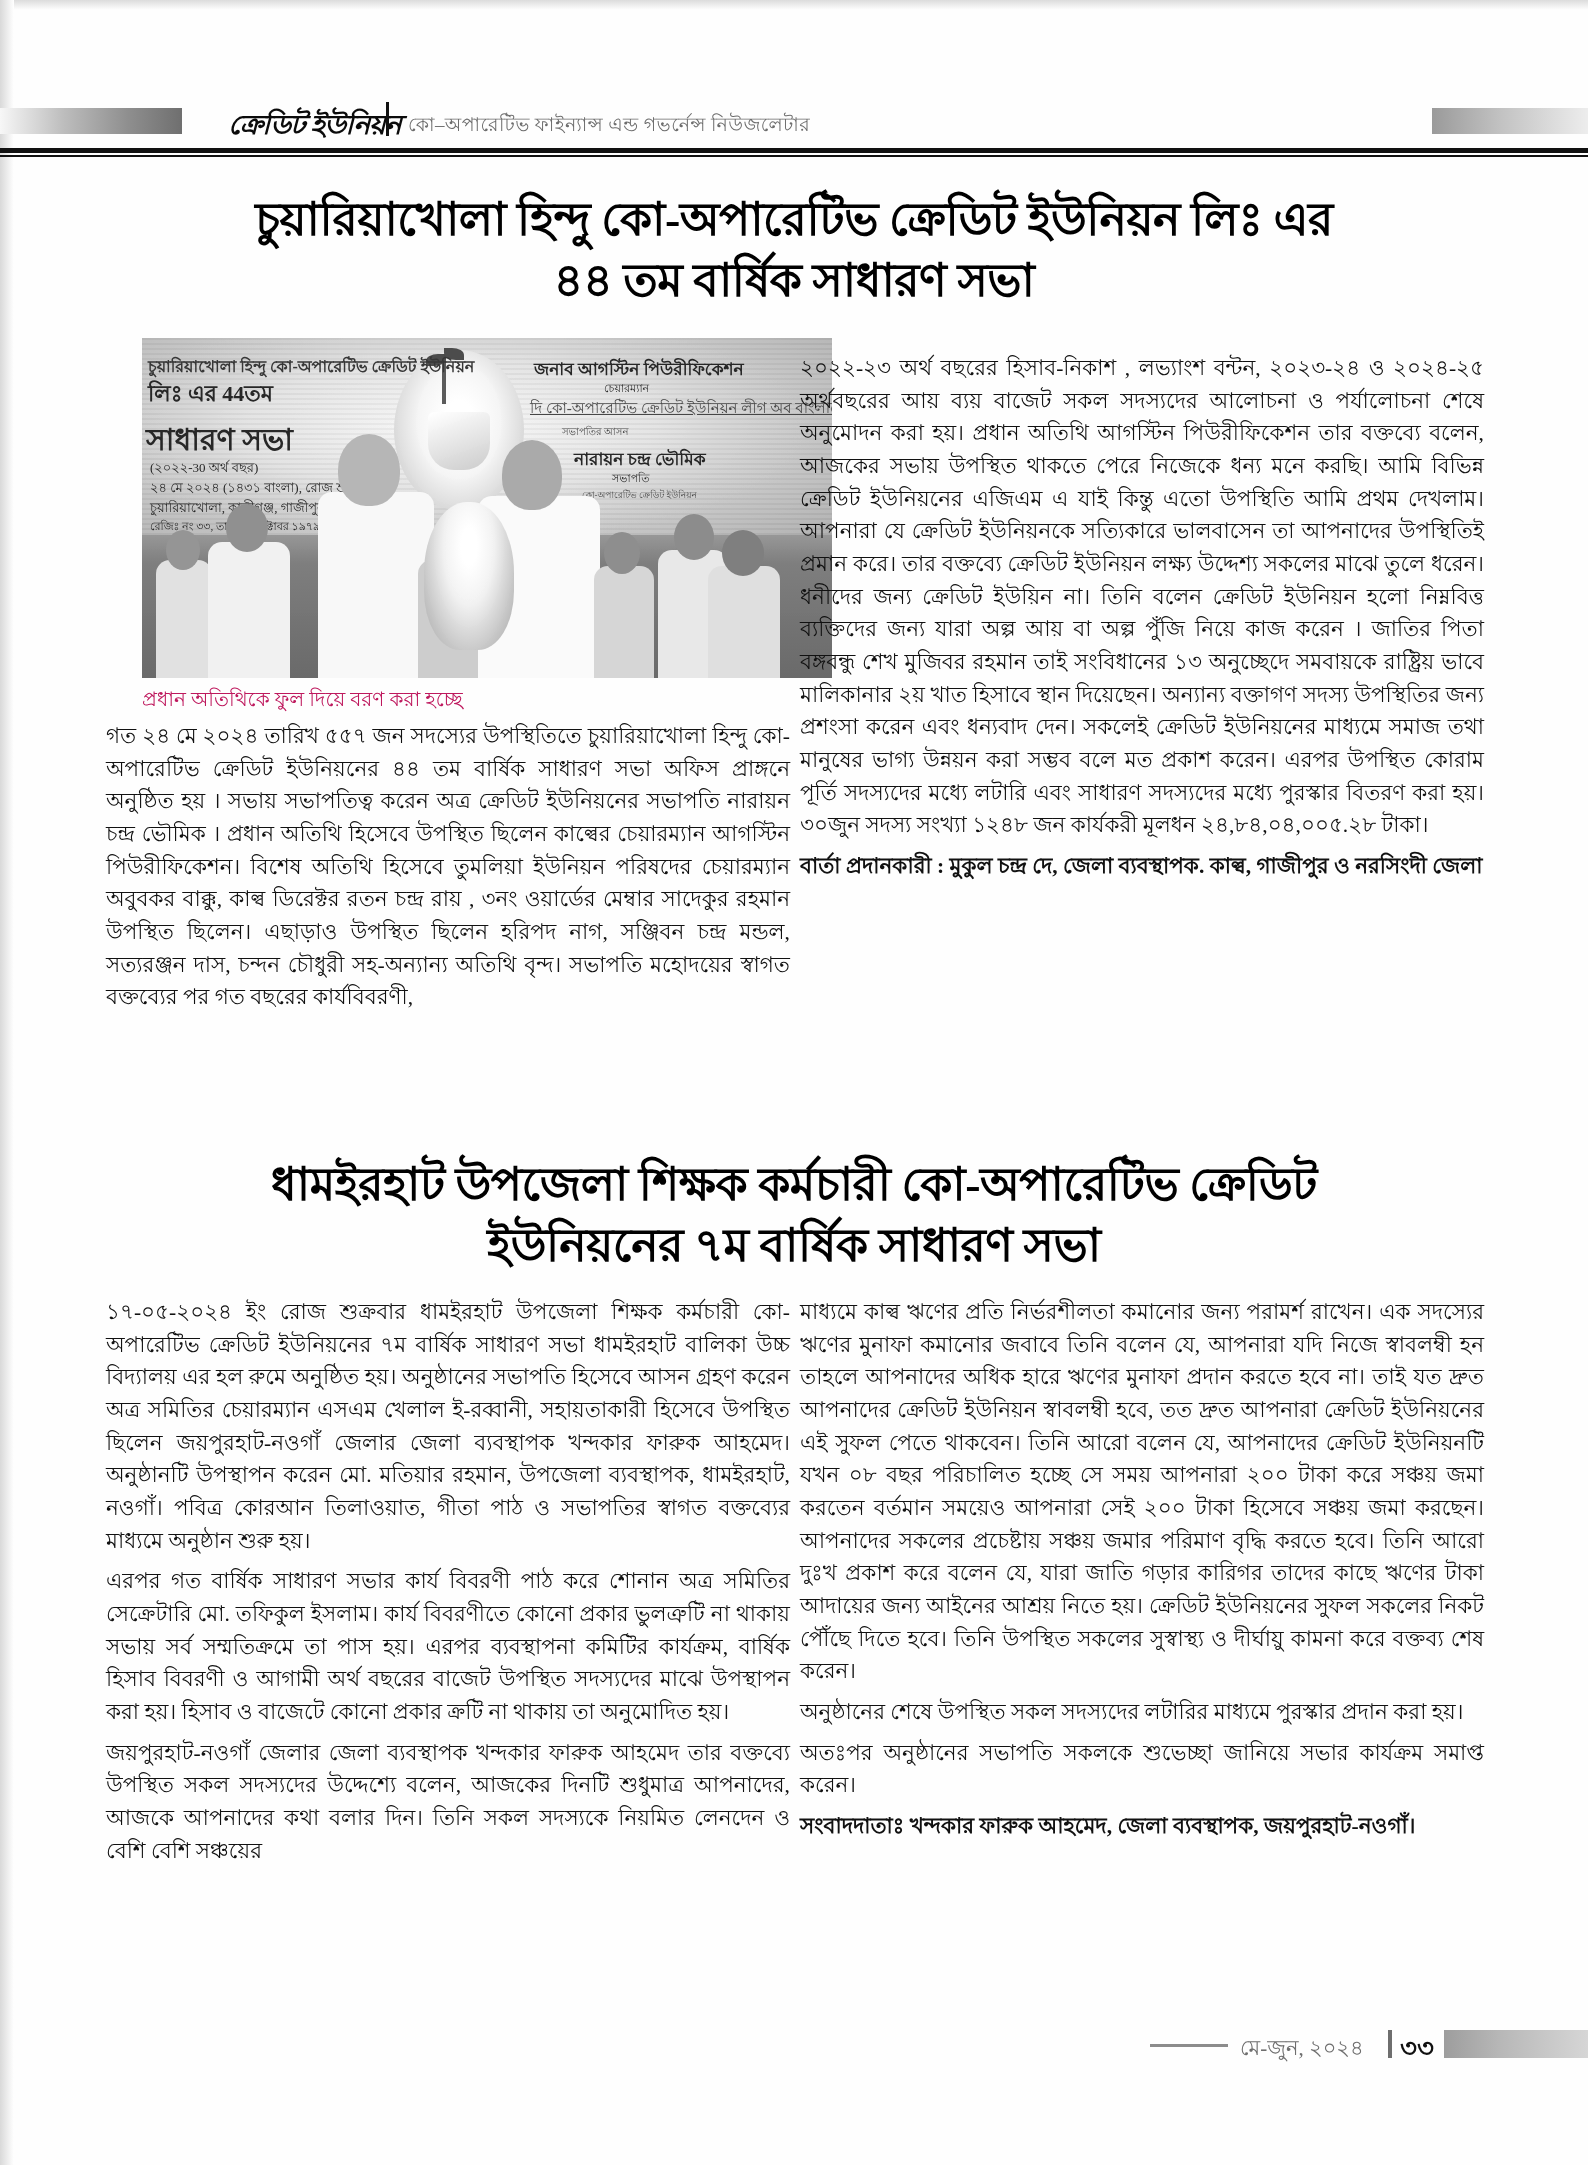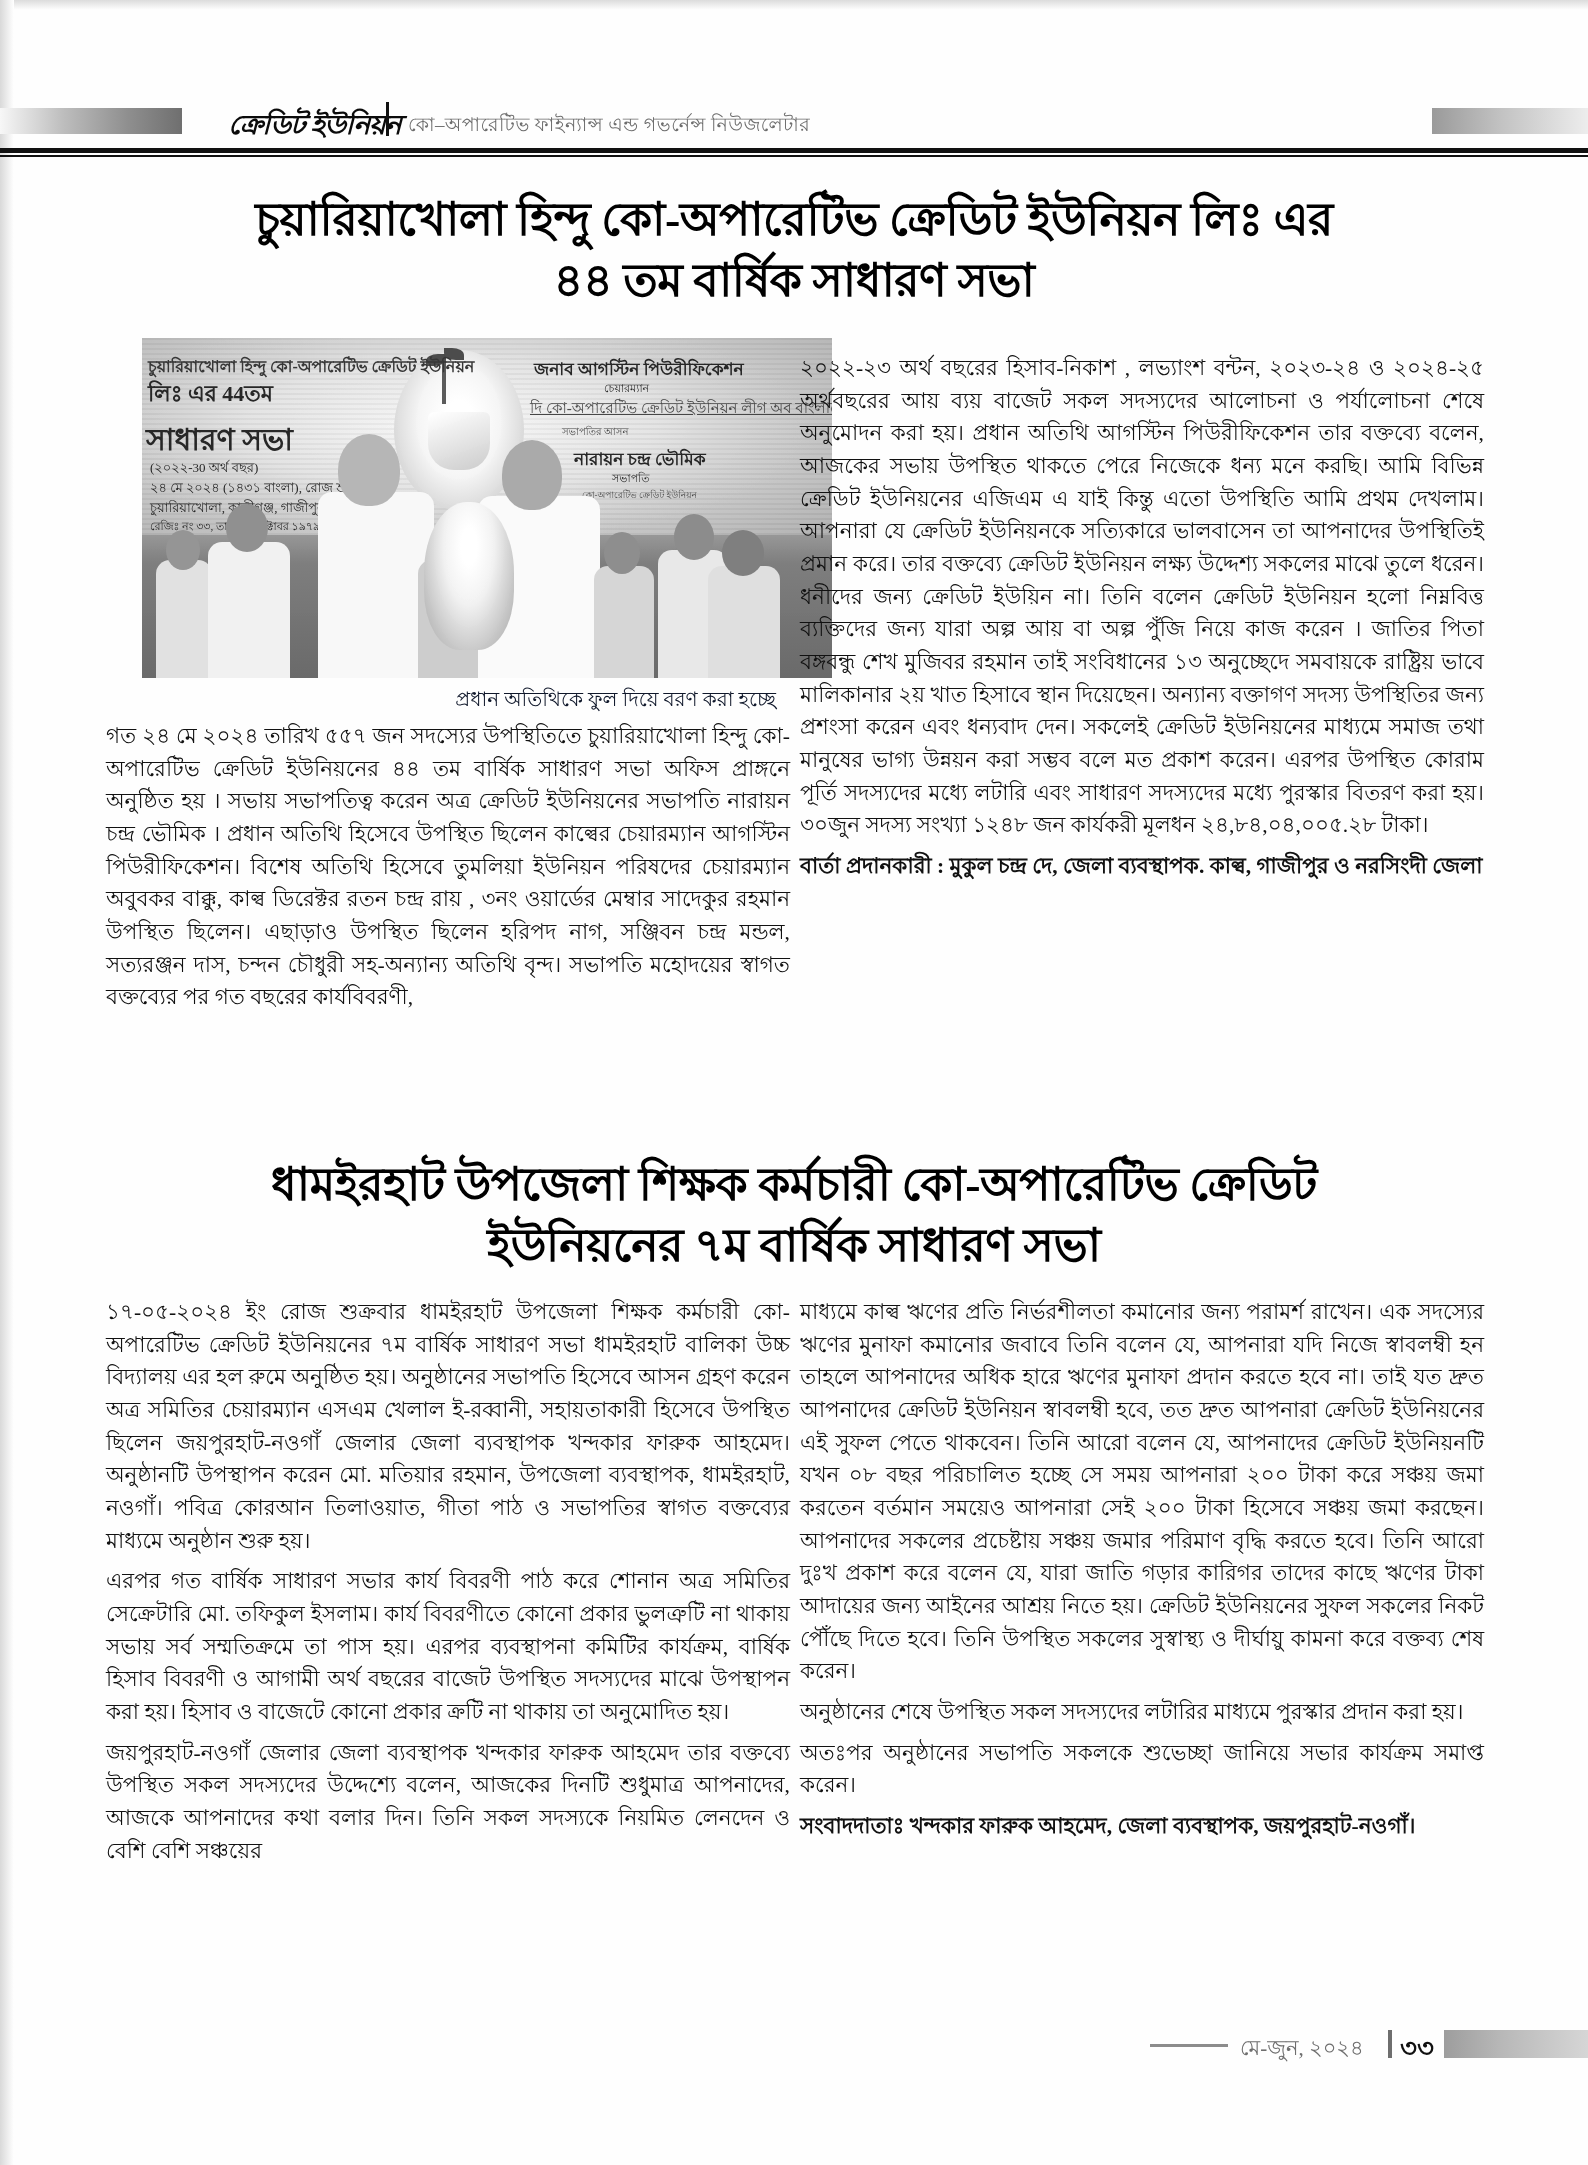--- a/index.html
+++ b/index.html
@@ -169,23 +169,23 @@
   .h-e { left:532px; bottom:118px; width:40px; height:46px; background:#8b8b8b;}
   .p-f { left:566px; bottom:0; width:72px;  height:112px; background:#dadada;}
   .h-f { left:580px; bottom:102px; width:42px; height:46px; background:#7f7f7f;}
   .bouquet {
     position:absolute; left:282px; bottom:28px; width:90px; height:148px;
     background:radial-gradient(ellipse at 50% 30%, #ffffff 0%, #ececec 40%, #c7c7c7 70%, #a4a4a4 100%);
     border-radius:48% 48% 40% 40%;
   }
   .photo-caption {
     position:absolute; left:142px; top:684px; width:634px;
-    text-align:right;
-    font-family:"Liberation Serif", serif;
-    font-size:20px; color:#0f172a;
+    text-align:left;
+    font-family:"Liberation Serif", serif;
+    font-size:20px; color:#be185d;
   }
   
   .footer-rule {
     position:absolute; left:1150px; top:2044px; width:78px; height:3px;
     background:#8c8c8c;
   }
   .footer-date {
     position:absolute; left:1240px; top:2032px;
     font-family:"Liberation Serif", serif; font-size:21px; color:#6e6e6e;
   }

